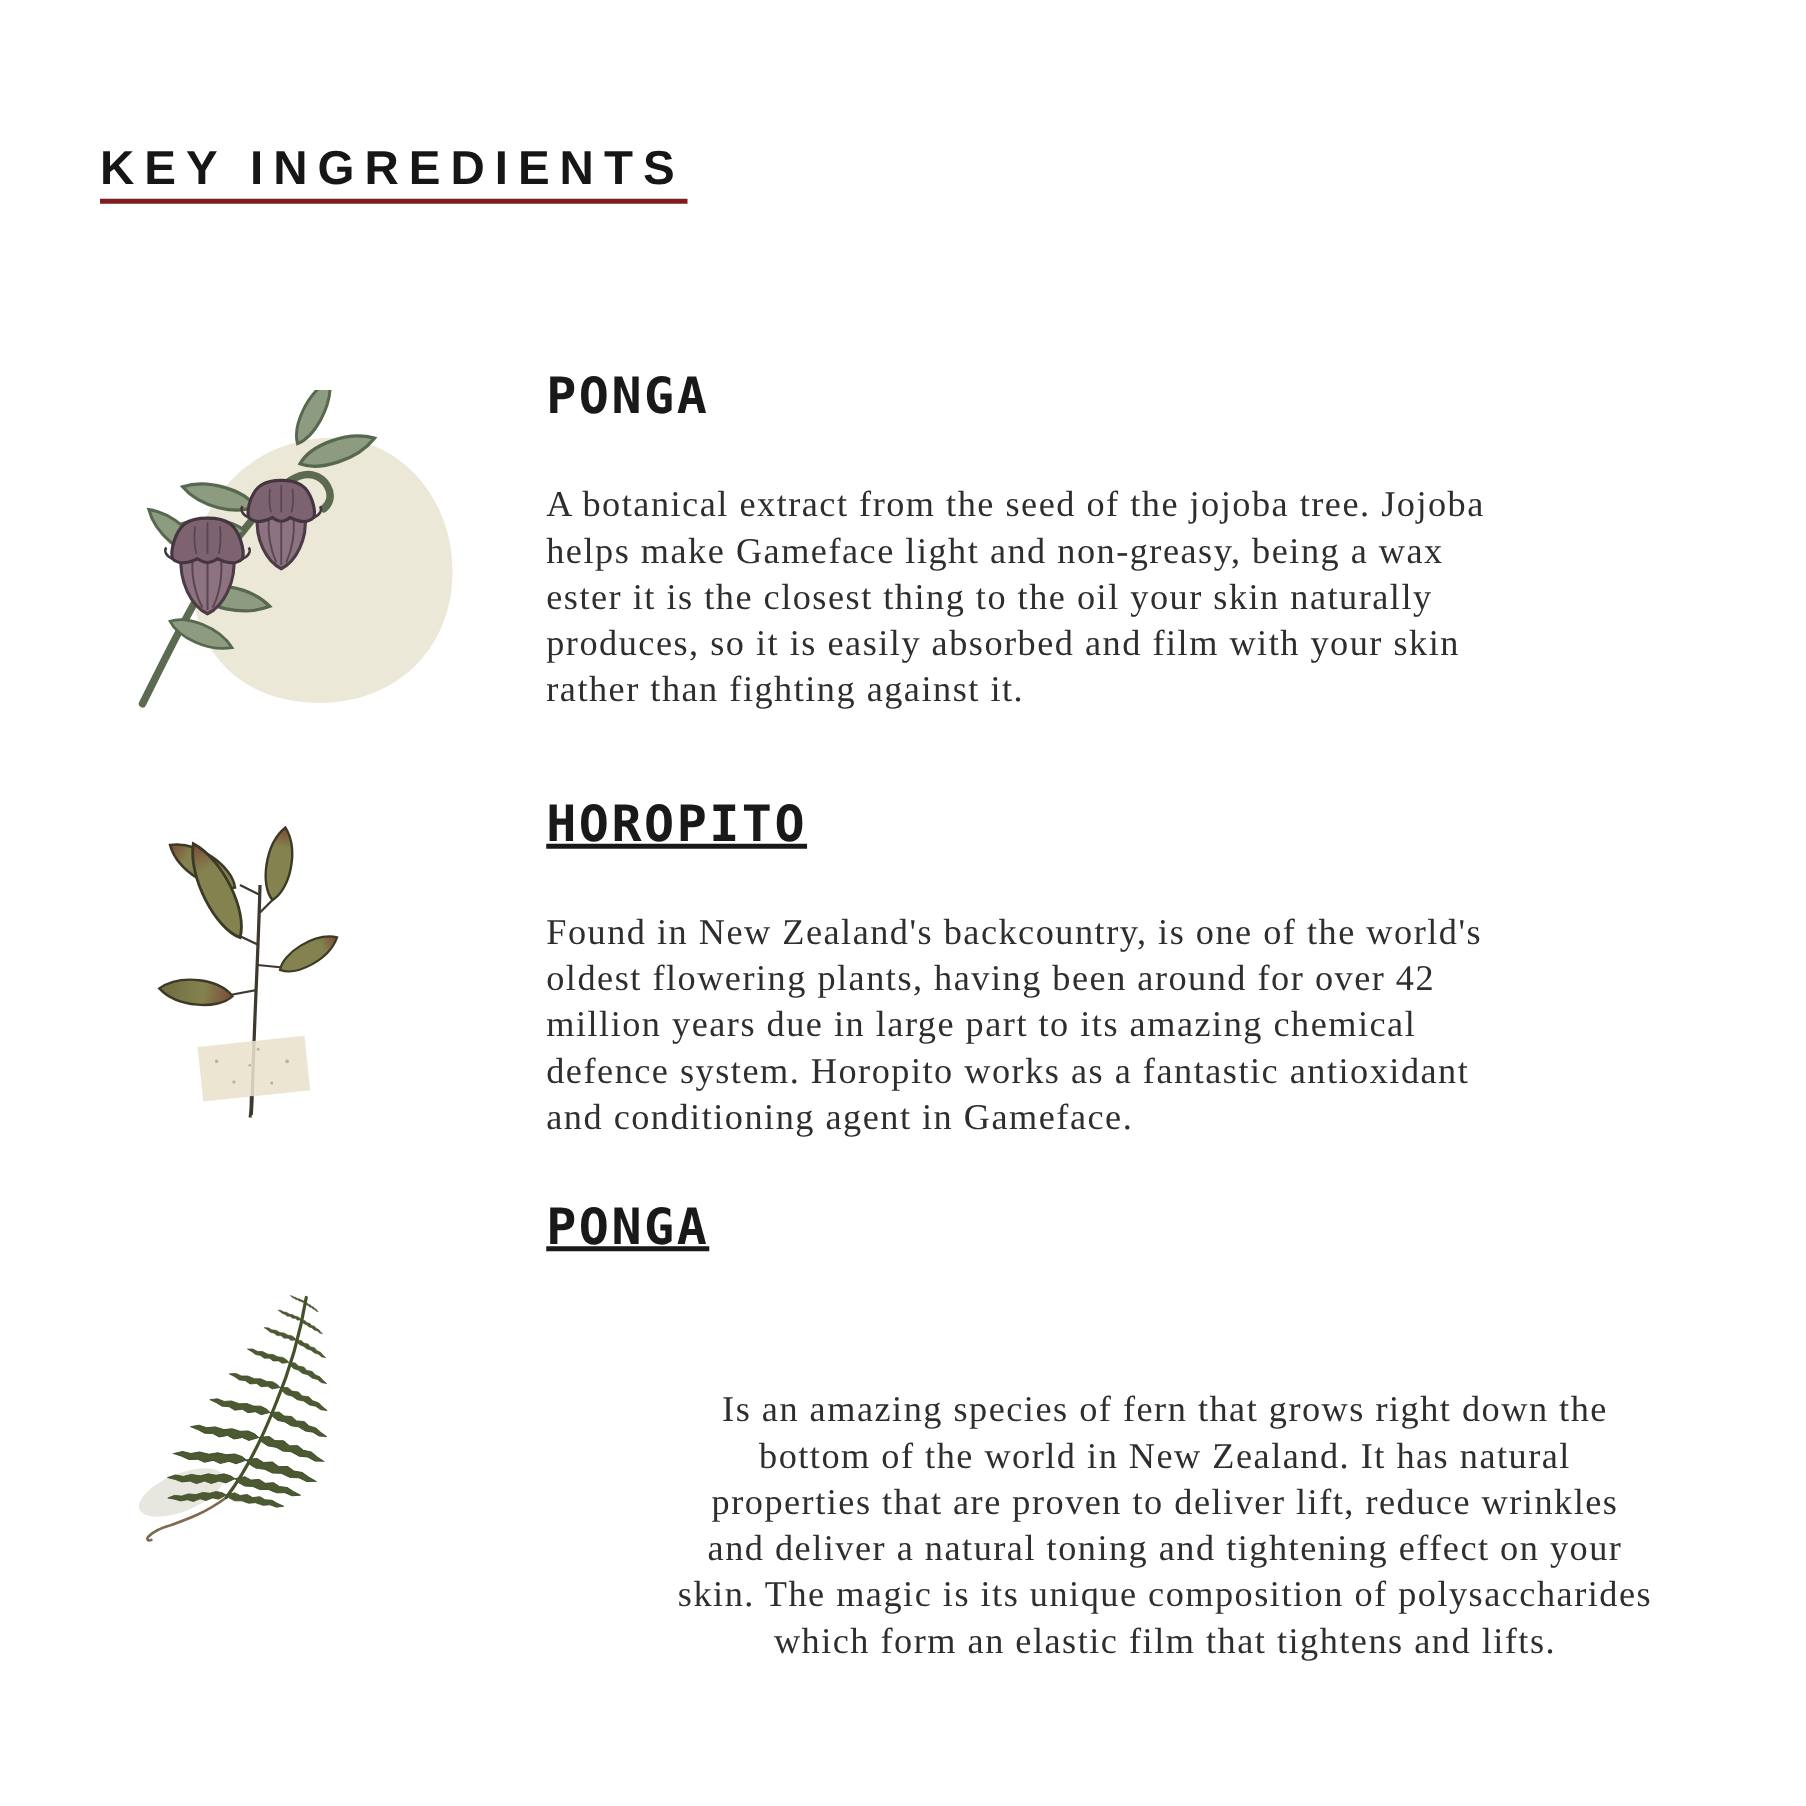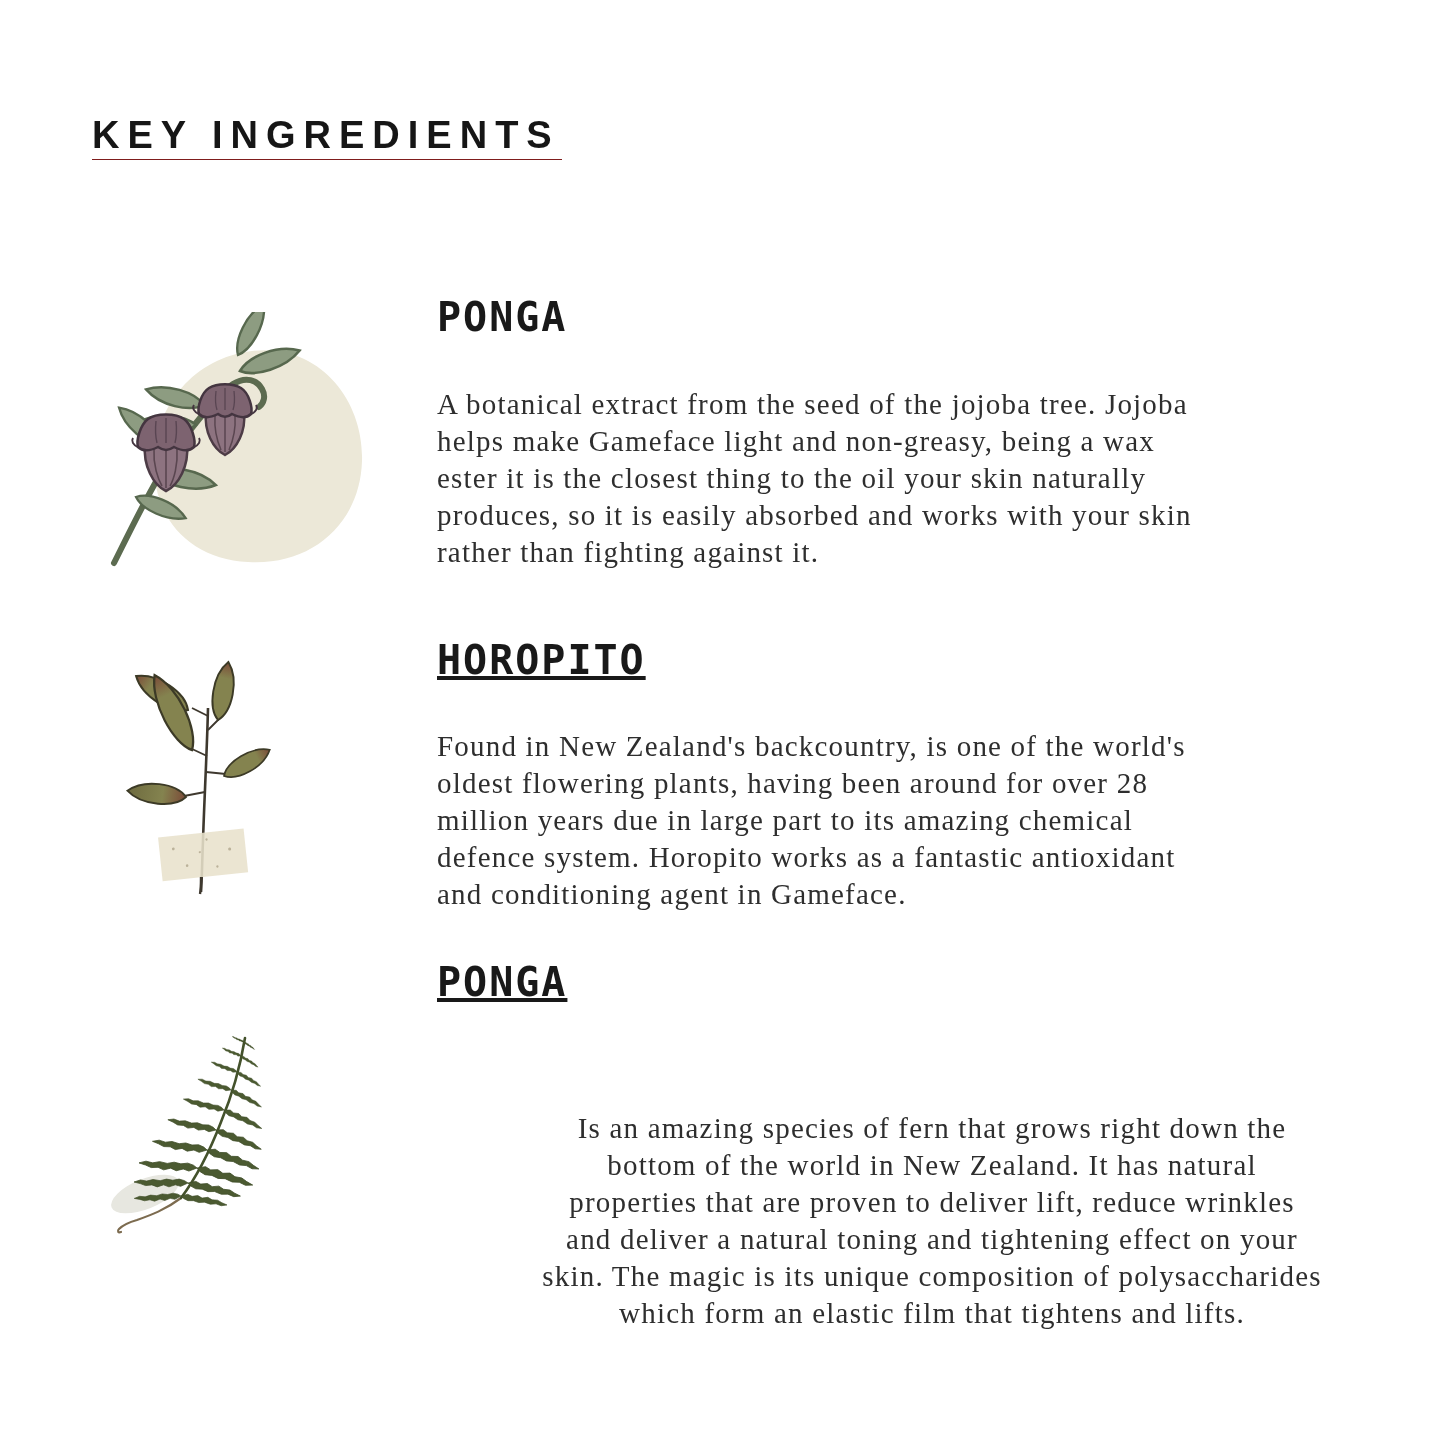--- a/index.html
+++ b/index.html
@@ -5,27 +5,27 @@
   * { margin:0; padding:0; box-sizing:border-box; }
   html,body { background:#ffffff; }
   .page {
     position:relative;
     width:1445px; height:1445px;
     background:#ffffff;
     overflow:hidden;
     font-family:"Liberation Serif", serif;
   }
   .page-title {
-    position:absolute; left:92px; top:116px;
+    position:absolute; left:80px; top:116px;
     font-family:"Liberation Sans", sans-serif;
     font-weight:bold;
     font-size:38px;
     letter-spacing:8px;
     color:#161616;
-    border-bottom:1px solid #7f1d1d;
+    border-bottom:4px solid #7f1d1d;
     padding-bottom:5px;
     padding-right:2px;
     line-height:1.0;
   }
   .section-heading {
     position:absolute; left:437px;
     font-family:"DejaVu Sans Mono", monospace;
     font-weight:bold;
     font-size:40px;
     letter-spacing:2px;
@@ -169,26 +169,26 @@
       <use href="#pinna" transform="translate(85,157) rotate(15)  scale(0.9)"></use>
       <use href="#pinna" transform="translate(78,170) rotate(178) scale(0.78)"></use>
       <use href="#pinna" transform="translate(78,170) rotate(12)  scale(0.78)"></use>
     </g>
   </svg>
 
   <h2 class="section-heading" id="heading-jojoba">PONGA</h2>
   <p class="section-body" id="body-jojoba">A botanical extract from the seed of the jojoba tree. Jojoba
 helps make Gameface light and non-greasy, being a wax
 ester it is the closest thing to the oil your skin naturally
-produces, so it is easily absorbed and works with your skin
+produces, so it is easily absorbed and film with your skin
 rather than fighting against it.</p>
 
   <h2 class="section-heading" id="heading-horopito">HOROPITO</h2>
   <p class="section-body" id="body-horopito">Found in New Zealand's backcountry, is one of the world's
-oldest flowering plants, having been around for over 28
+oldest flowering plants, having been around for over 42
 million years due in large part to its amazing chemical
 defence system. Horopito works as a fantastic antioxidant
 and conditioning agent in Gameface.</p>
 
   <h2 class="section-heading" id="heading-ponga">PONGA</h2>
   <p class="section-body" id="body-ponga">Is an amazing species of fern that grows right down the
 bottom of the world in New Zealand. It has natural
 properties that are proven to deliver lift, reduce wrinkles
 and deliver a natural toning and tightening effect on your
 skin. The magic is its unique composition of polysaccharides

